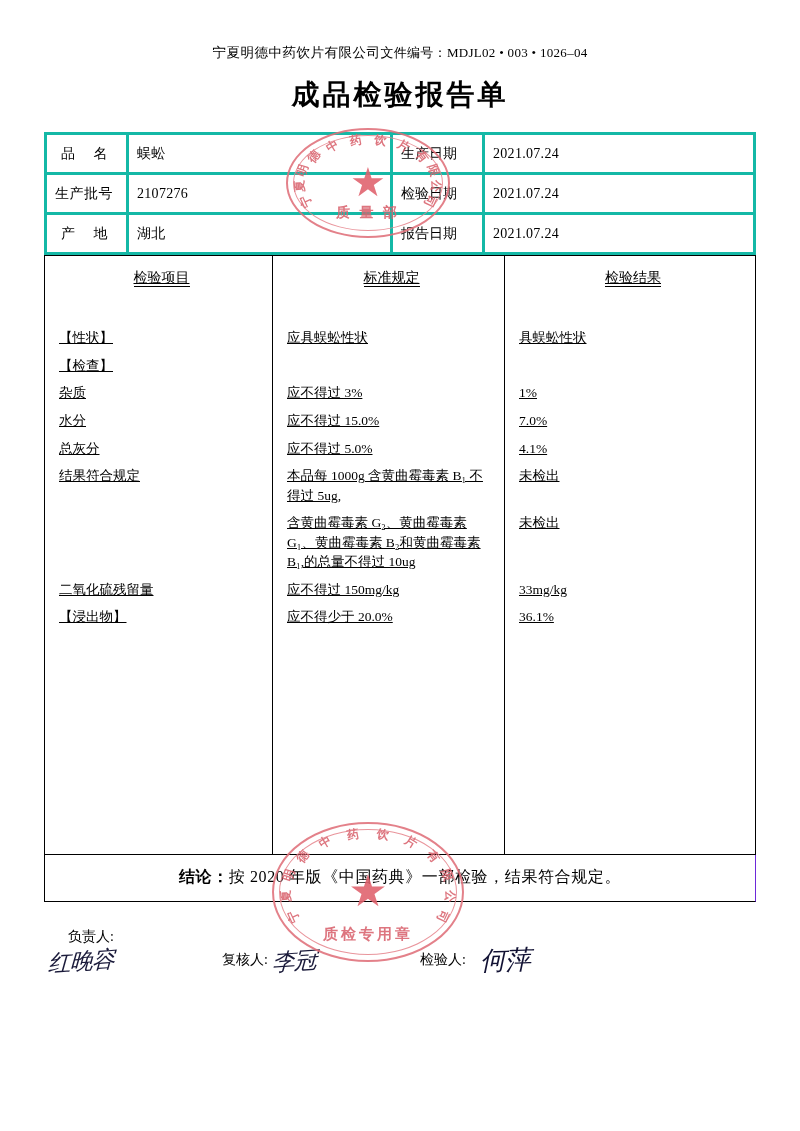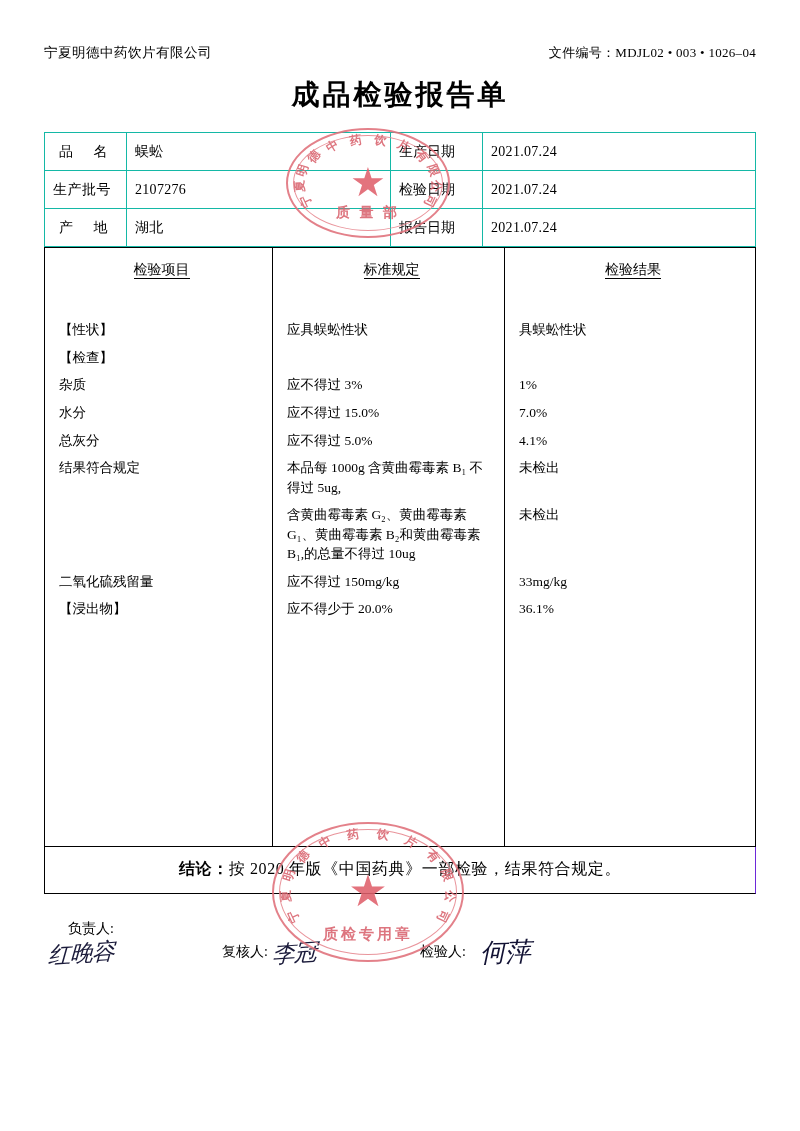--- a/index.html
+++ b/index.html
@@ -18,21 +18,21 @@
   .page {
     position: relative;
     width: 800px;
     height: 1131px;
     box-sizing: border-box;
     padding: 44px 44px 0 44px;
   }
   
   .top-row {
     display: flex;
-    justify-content: space-between;
+    justify-content: center;
     align-items: baseline;
     font-size: 13.5px;
     margin-bottom: 14px;
   }
   .company {
     letter-spacing: 0.5px;
   }
   .docno {
     letter-spacing: 0.3px;
     font-size: 13px;
@@ -44,21 +44,21 @@
     letter-spacing: 3px;
     margin: 8px 0 18px 0;
   }
   
   table {
     border-collapse: collapse;
     width: 100%;
     table-layout: fixed;
   }
   .info-table td {
-    border: 1px solid #14b8a6;
+    border: 3px solid #14b8a6;
     height: 33px;
     font-size: 14px;
     padding: 2px 8px;
     vertical-align: middle;
   }
   .lbl {
     width: 82px;
     text-align: left;
     letter-spacing: 0.5px;
   }
@@ -74,20 +74,21 @@
   .lbl2 {
     width: 100px;
     text-align: left;
     padding-left: 12px;
   }
   
   .res-table {
     border-collapse: collapse;
     width: 100%;
     table-layout: fixed;
+    text-decoration: underline;
   }
   .res-table td {
     border-left: 1px solid #000;
     border-right: 1px solid #000;
     font-size: 13.5px;
     padding: 4px 8px 4px 14px;
     vertical-align: top;
     line-height: 1.45;
   }
   .res-head td {

